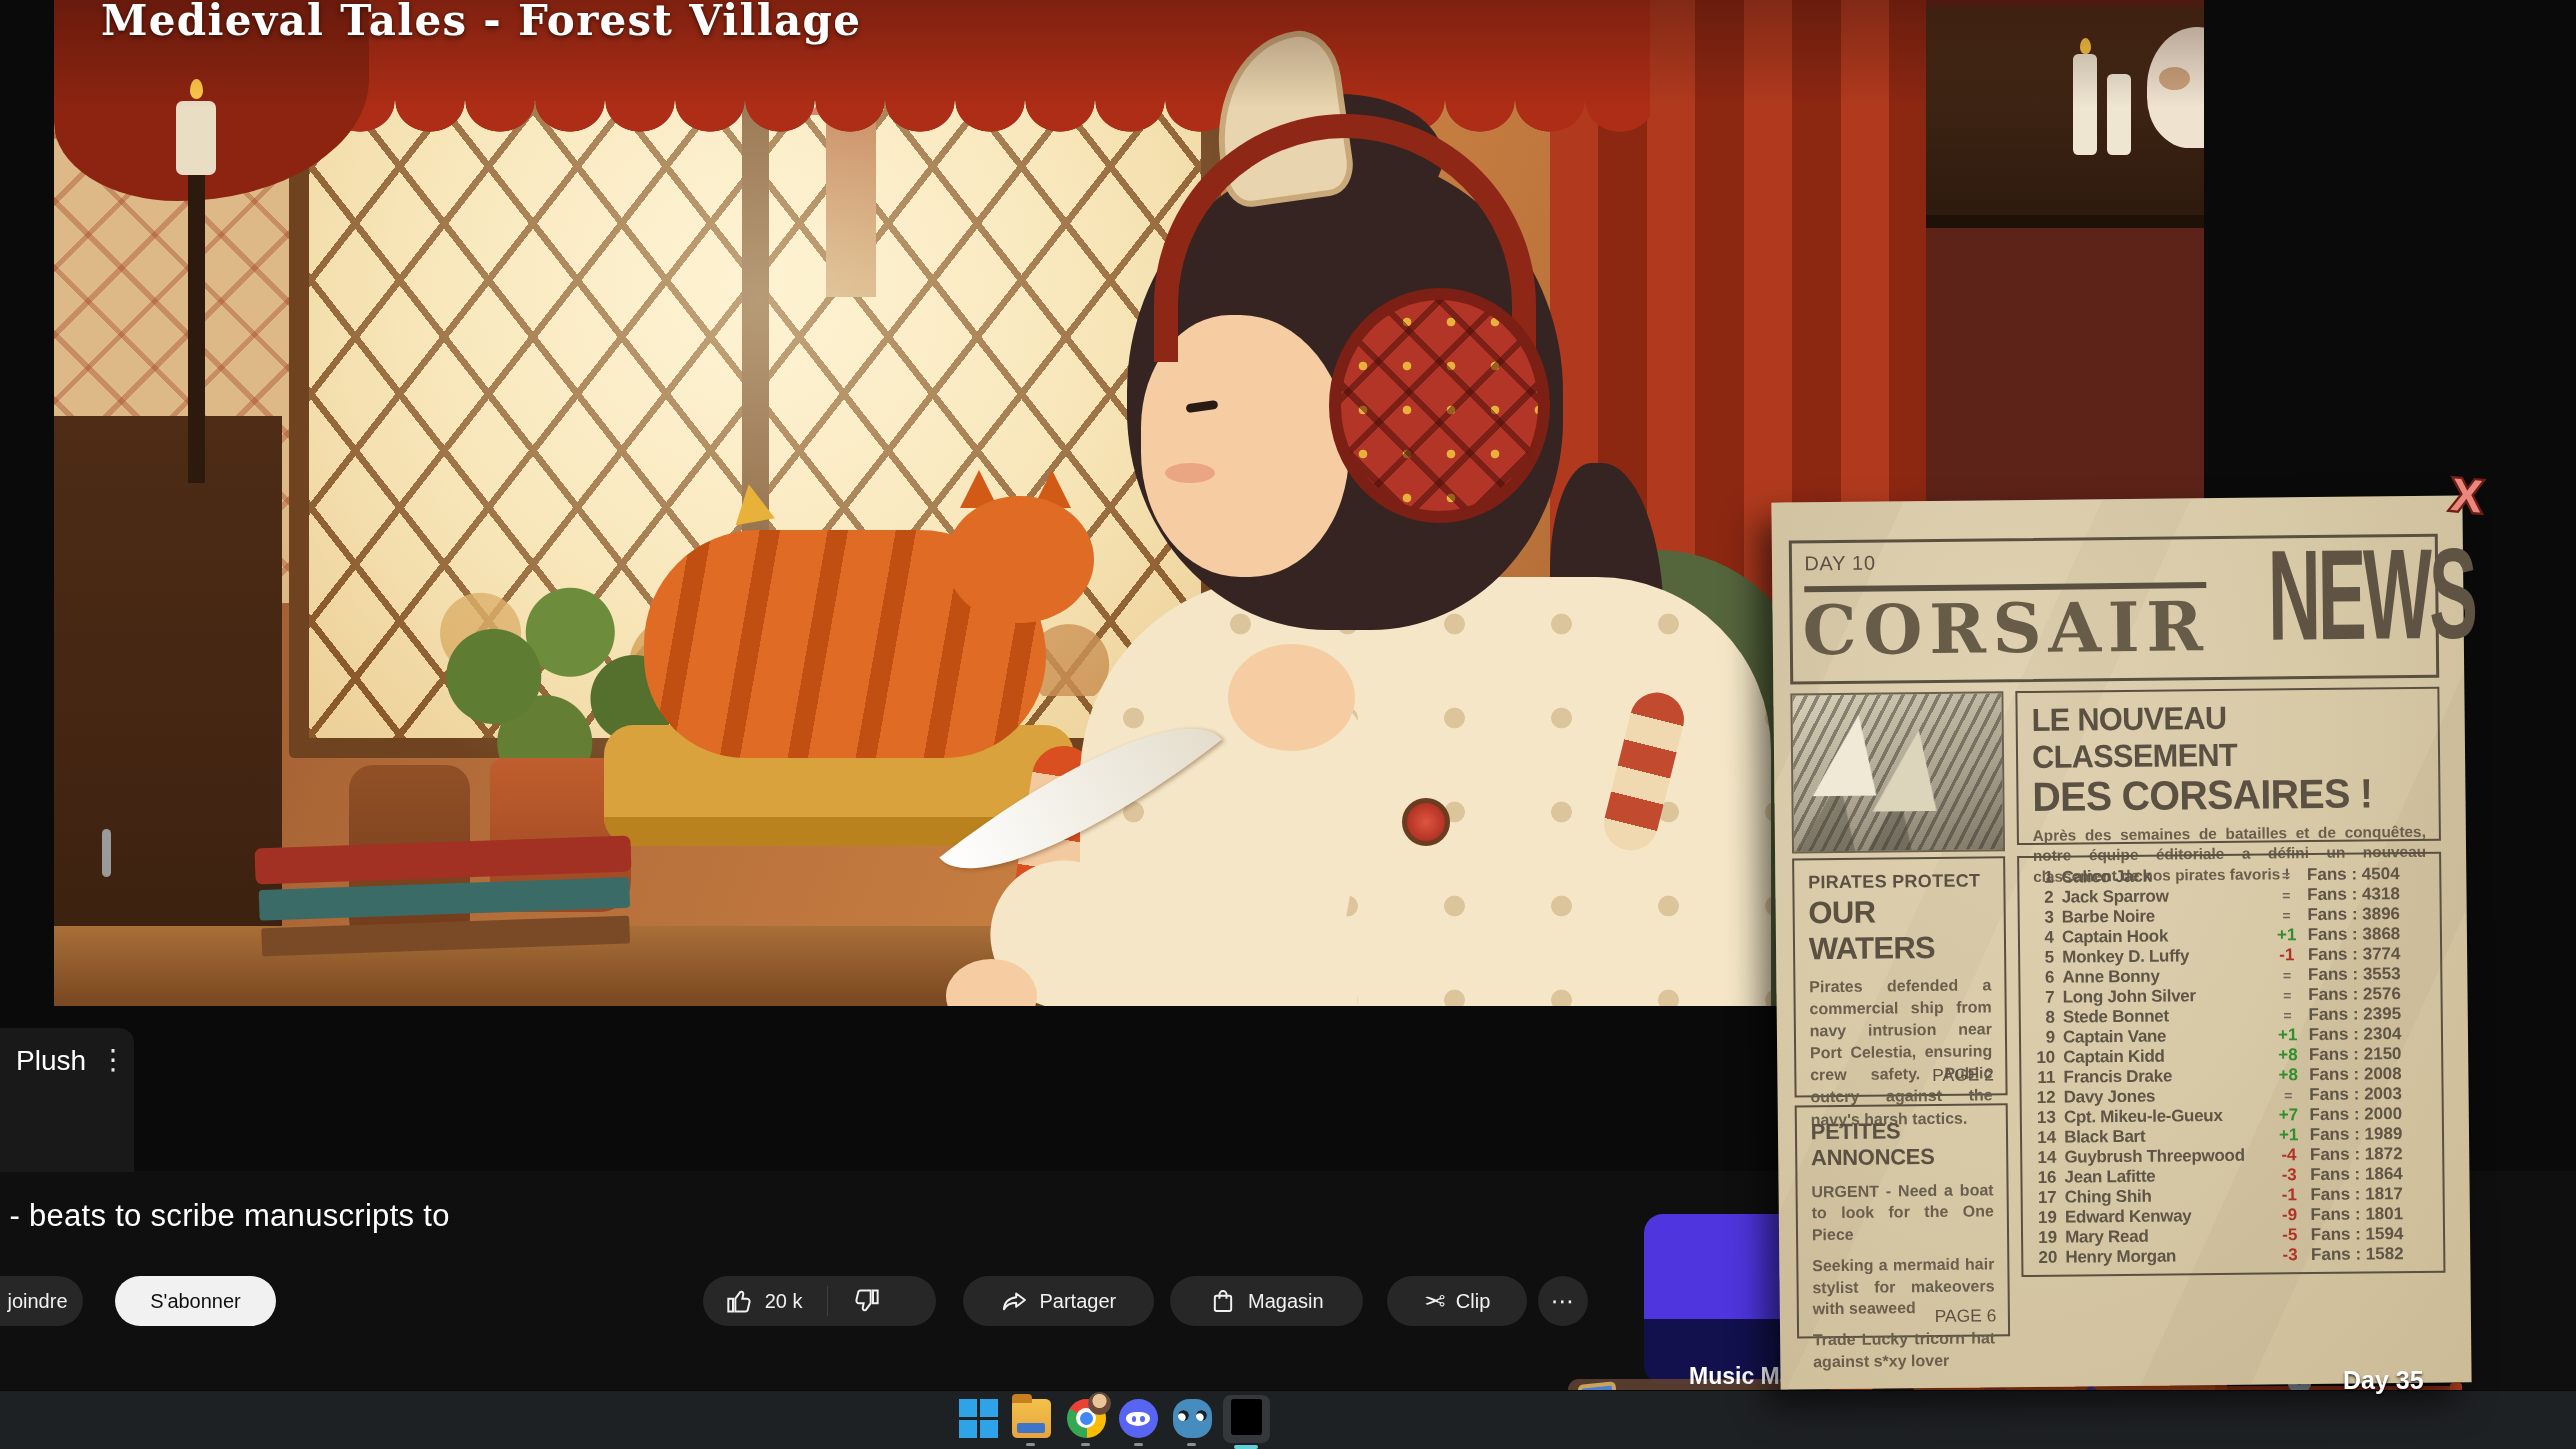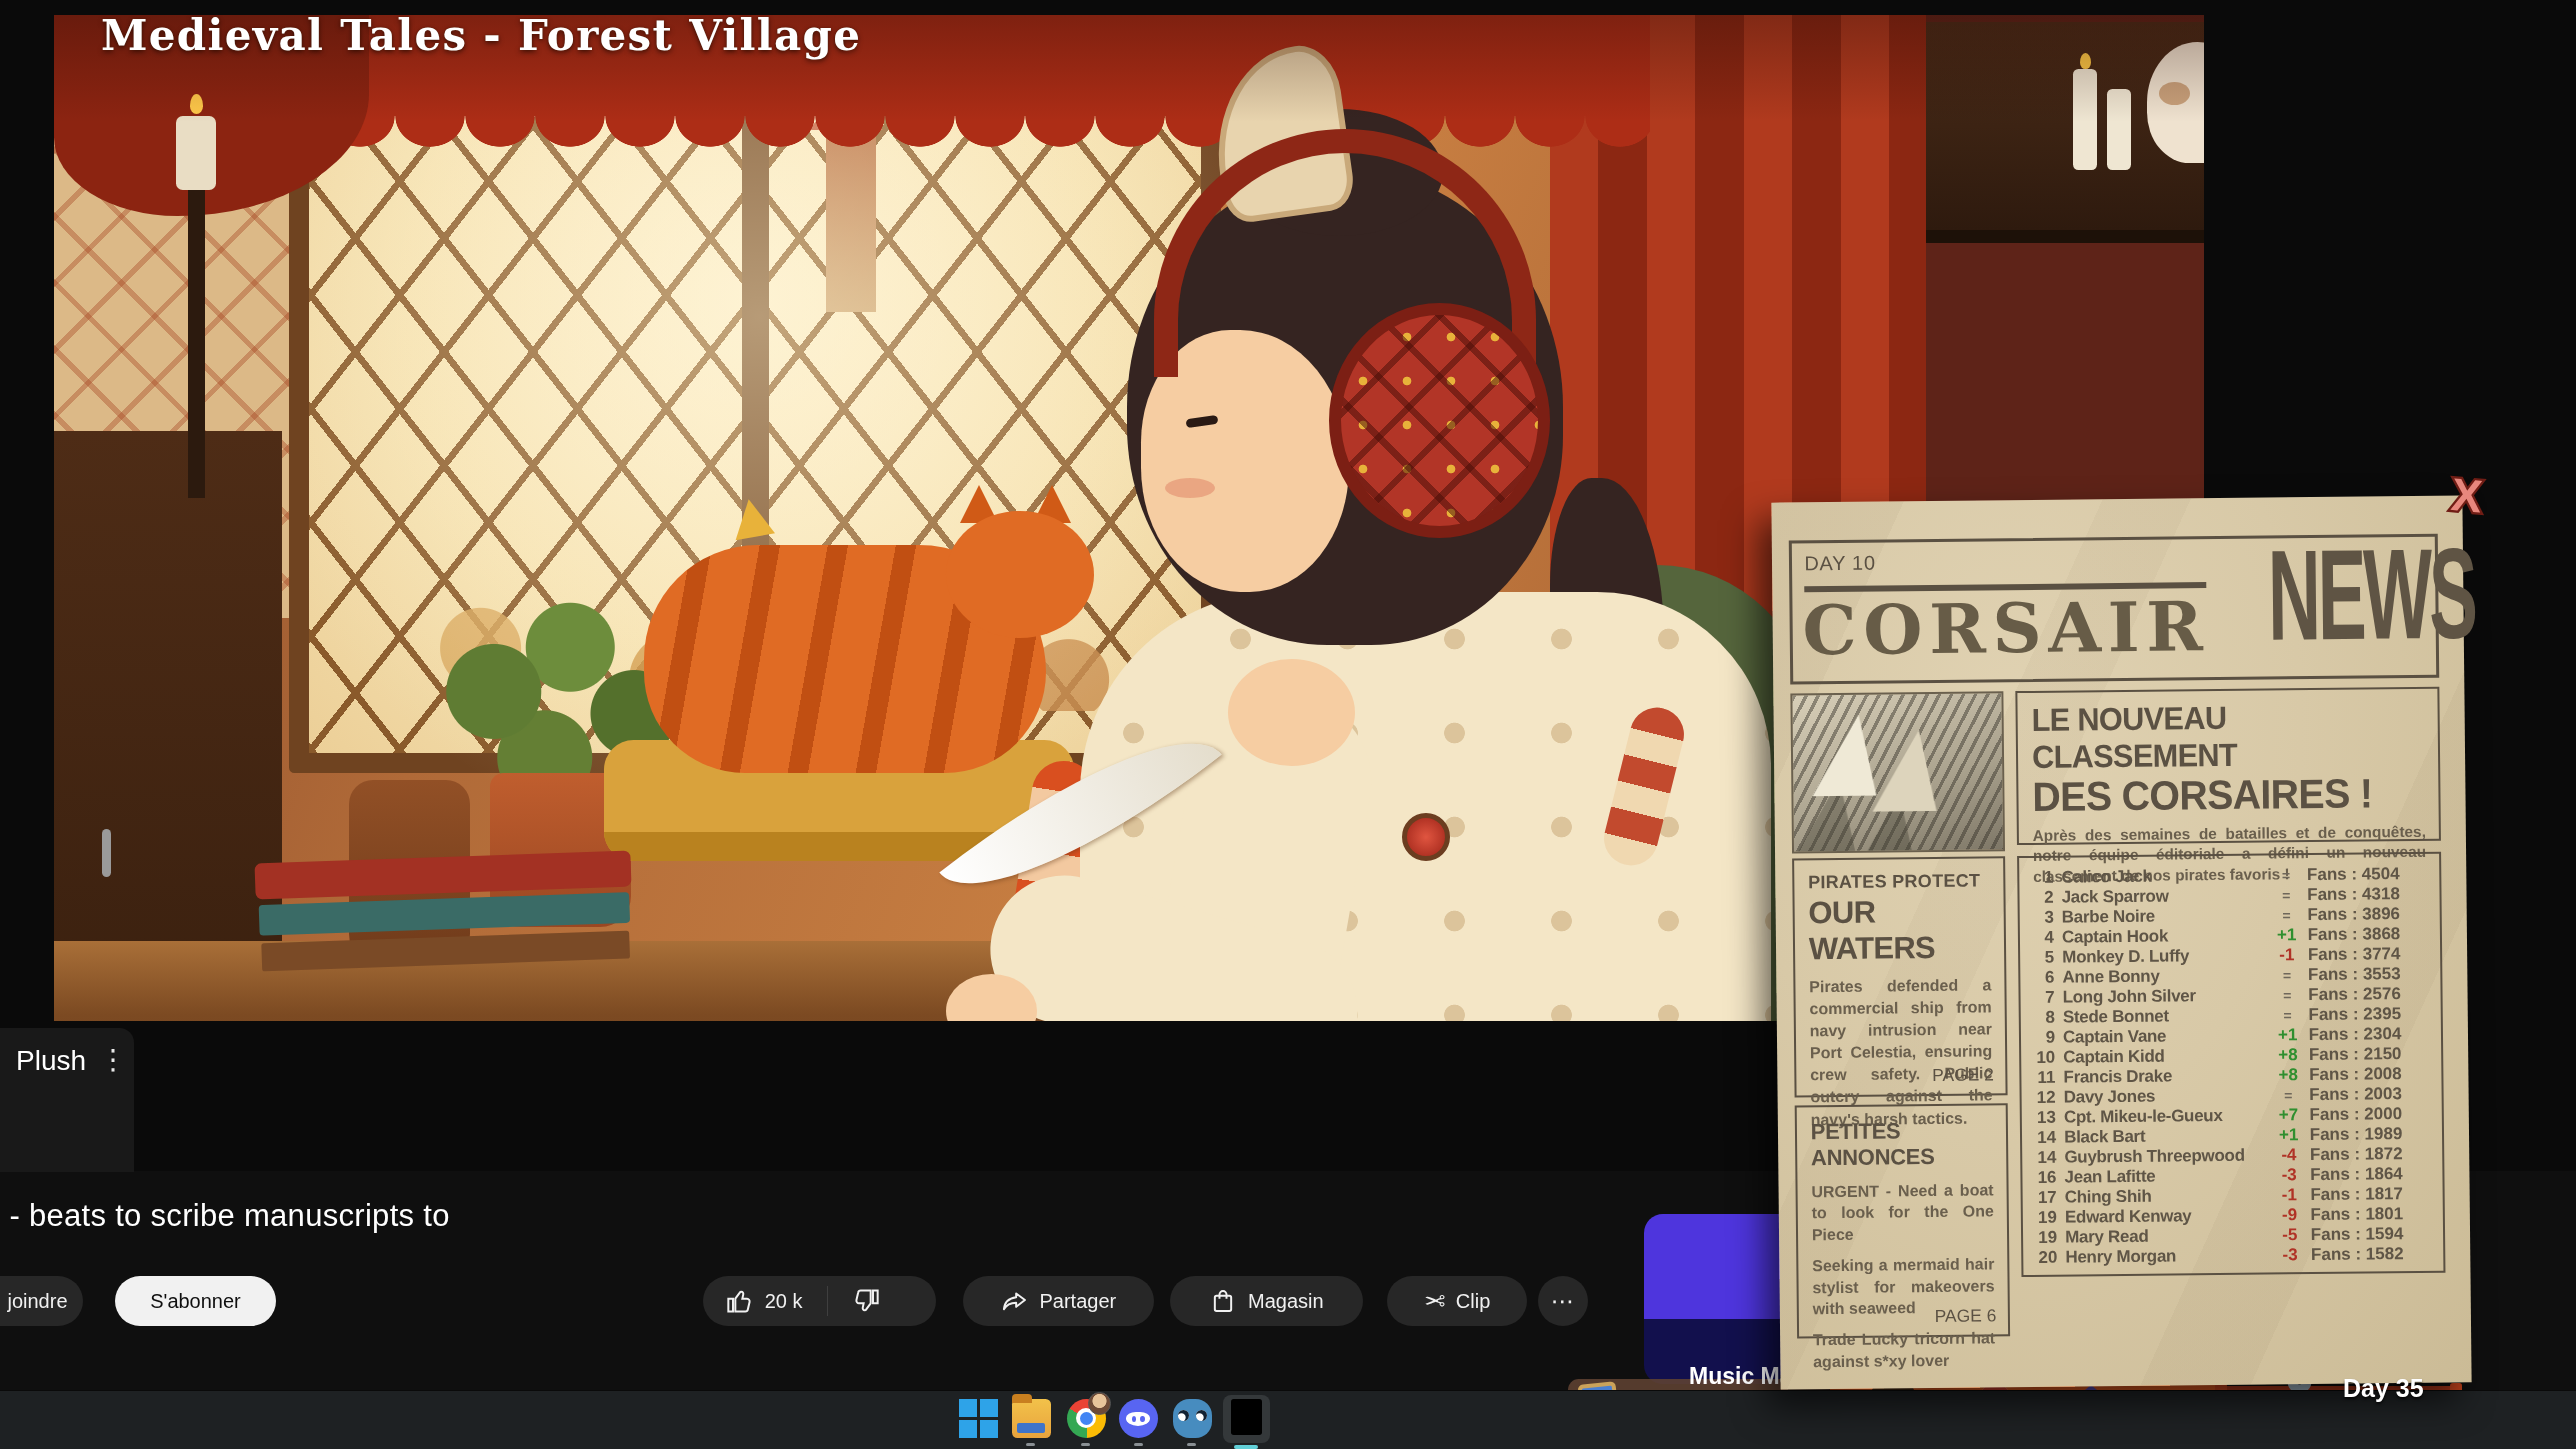--- a/index.html
+++ b/index.html
@@ -3,21 +3,21 @@
 <meta charset="utf-8">
 <style>
   html,body{margin:0;padding:0;background:#000;}
   *{box-sizing:border-box;}
   #screen{position:relative;width:2576px;height:1449px;overflow:hidden;background:#0a0a0a;
           font-family:"Liberation Sans",sans-serif;}
   .abs{position:absolute;}
 
   
   #video{left:54px;top:0;width:2150px;height:1006px;overflow:hidden;
-         background:linear-gradient(110deg,#8a4a2a 0%,#b06a38 25%,#c87f42 55%,#8e4a24 100%);margin-top:15px;}
+         background:linear-gradient(110deg,#8a4a2a 0%,#b06a38 25%,#c87f42 55%,#8e4a24 100%);}
   .tiles{left:0;top:13.4px;width:268px;height:590px;background-color:#dcb987;
          background-image:repeating-linear-gradient(45deg,rgba(168,74,38,.4) 0 5.4px,transparent 5.4px 47px),
                           repeating-linear-gradient(-45deg,rgba(168,74,38,.4) 0 5.4px,transparent 5.4px 47px);}
   .window-frame{left:235px;top:20px;width:932px;height:738px;border:20px solid #6f4320;border-radius:5.4px;
     background-image:
       repeating-linear-gradient(52deg,#8a5a2b 0 6.7px,transparent 6.7px 70px),
       repeating-linear-gradient(-52deg,#8a5a2b 0 6.7px,transparent 6.7px 70px),
       radial-gradient(ellipse at 50% 35%,#fdf3d8 0%,#f6e3b4 55%,#eccf97 100%);}
   .window-bar{left:calc(50% - 13.4px);top:0;width:27px;height:100%;background:#6f4320;}
   .village-tower{left:58%;top:8%;width:50px;height:201px;background:linear-gradient(#b4643a,#caa070);}
@@ -266,21 +266,21 @@
   .sun{position:absolute;left:38px;top:6.7px;width:25.5px;height:25.5px;border-radius:50%;background:#e8a020;}
   .cloud{position:absolute;width:35px;height:13.4px;border-radius:8px;background:#e9cdb4;}
   .cloud.c1{left:4px;top:5.4px;} .cloud.c2{left:74px;top:20px;width:29.5px;}
   .moon{position:absolute;left:157px;top:8px;width:20px;height:20px;border-radius:50%;background:#ddd6e8;
       -webkit-mask:radial-gradient(circle at 70% 35%,transparent 8px,#000 8.7px);mask:radial-gradient(circle at 70% 35%,transparent 8px,#000 8.7px);}
   .stars{position:absolute;left:134px;top:4px;width:81px;height:34px;
       background:radial-gradient(circle at 10% 20%,#fff 2px,transparent 2.7px),radial-gradient(circle at 60% 80%,#fff 2px,transparent 2.7px),radial-gradient(circle at 90% 30%,#fff 1.3px,transparent 2px);}
   #anchor{left:2246px;top:1359px;width:107px;height:90px;}
   #seagull{left:2273px;top:1342px;width:43px;height:38px;background:#f4f4f2;border-radius:50% 60% 45% 45%;}
   #seagull::before{content:"";position:absolute;left:29.5px;top:6.7px;width:10.7px;height:6.7px;background:#e8a020;border-radius:0 4px 4px 0;}
-  #day-label{left:2343px;top:1366px;font-size:25px;font-weight:bold;color:#fff;text-shadow:0 2px 2.7px rgba(0,0,0,.7);z-index:9;margin-top:8px;}
+  #day-label{left:2343px;top:1366px;font-size:25px;font-weight:bold;color:#fff;text-shadow:0 2px 2.7px rgba(0,0,0,.7);z-index:9;}
 </style>
 </head>
 <body>
 
 <div id="screen">
 
   <div id="video" class="abs">
     <div class="abs tiles"></div>
     <div class="abs window-frame">
       <div class="abs village-roof"></div>

